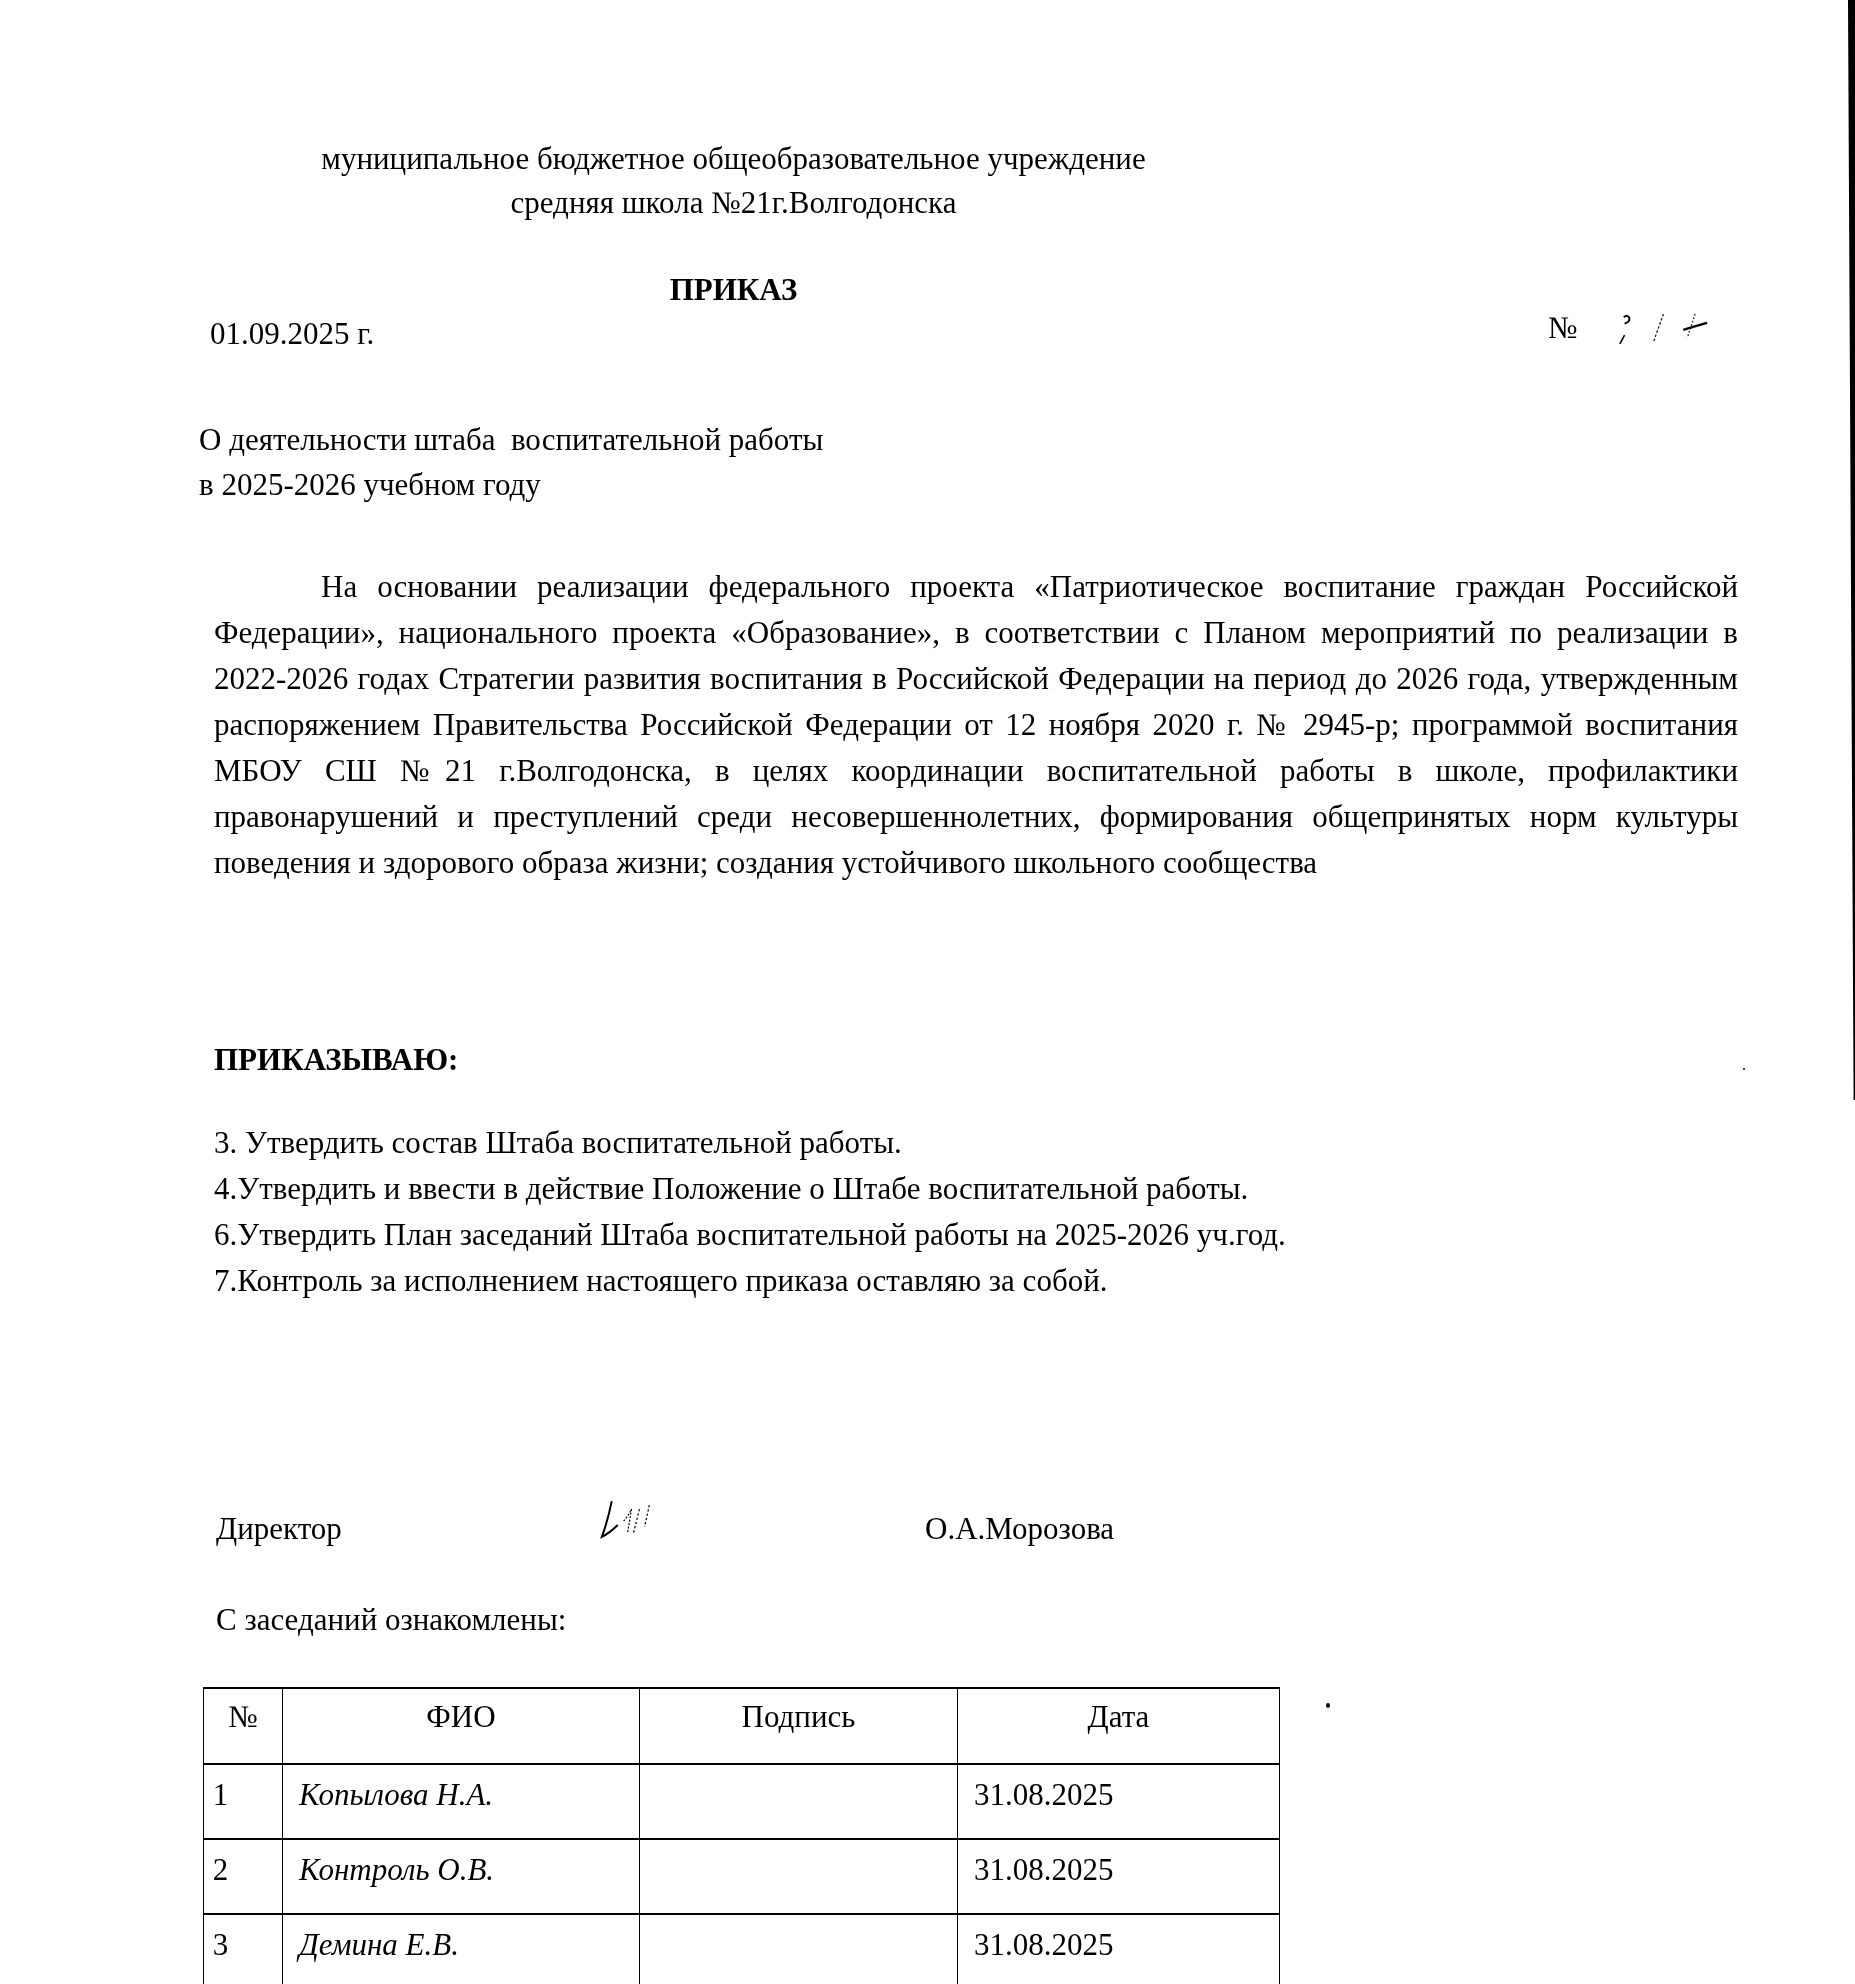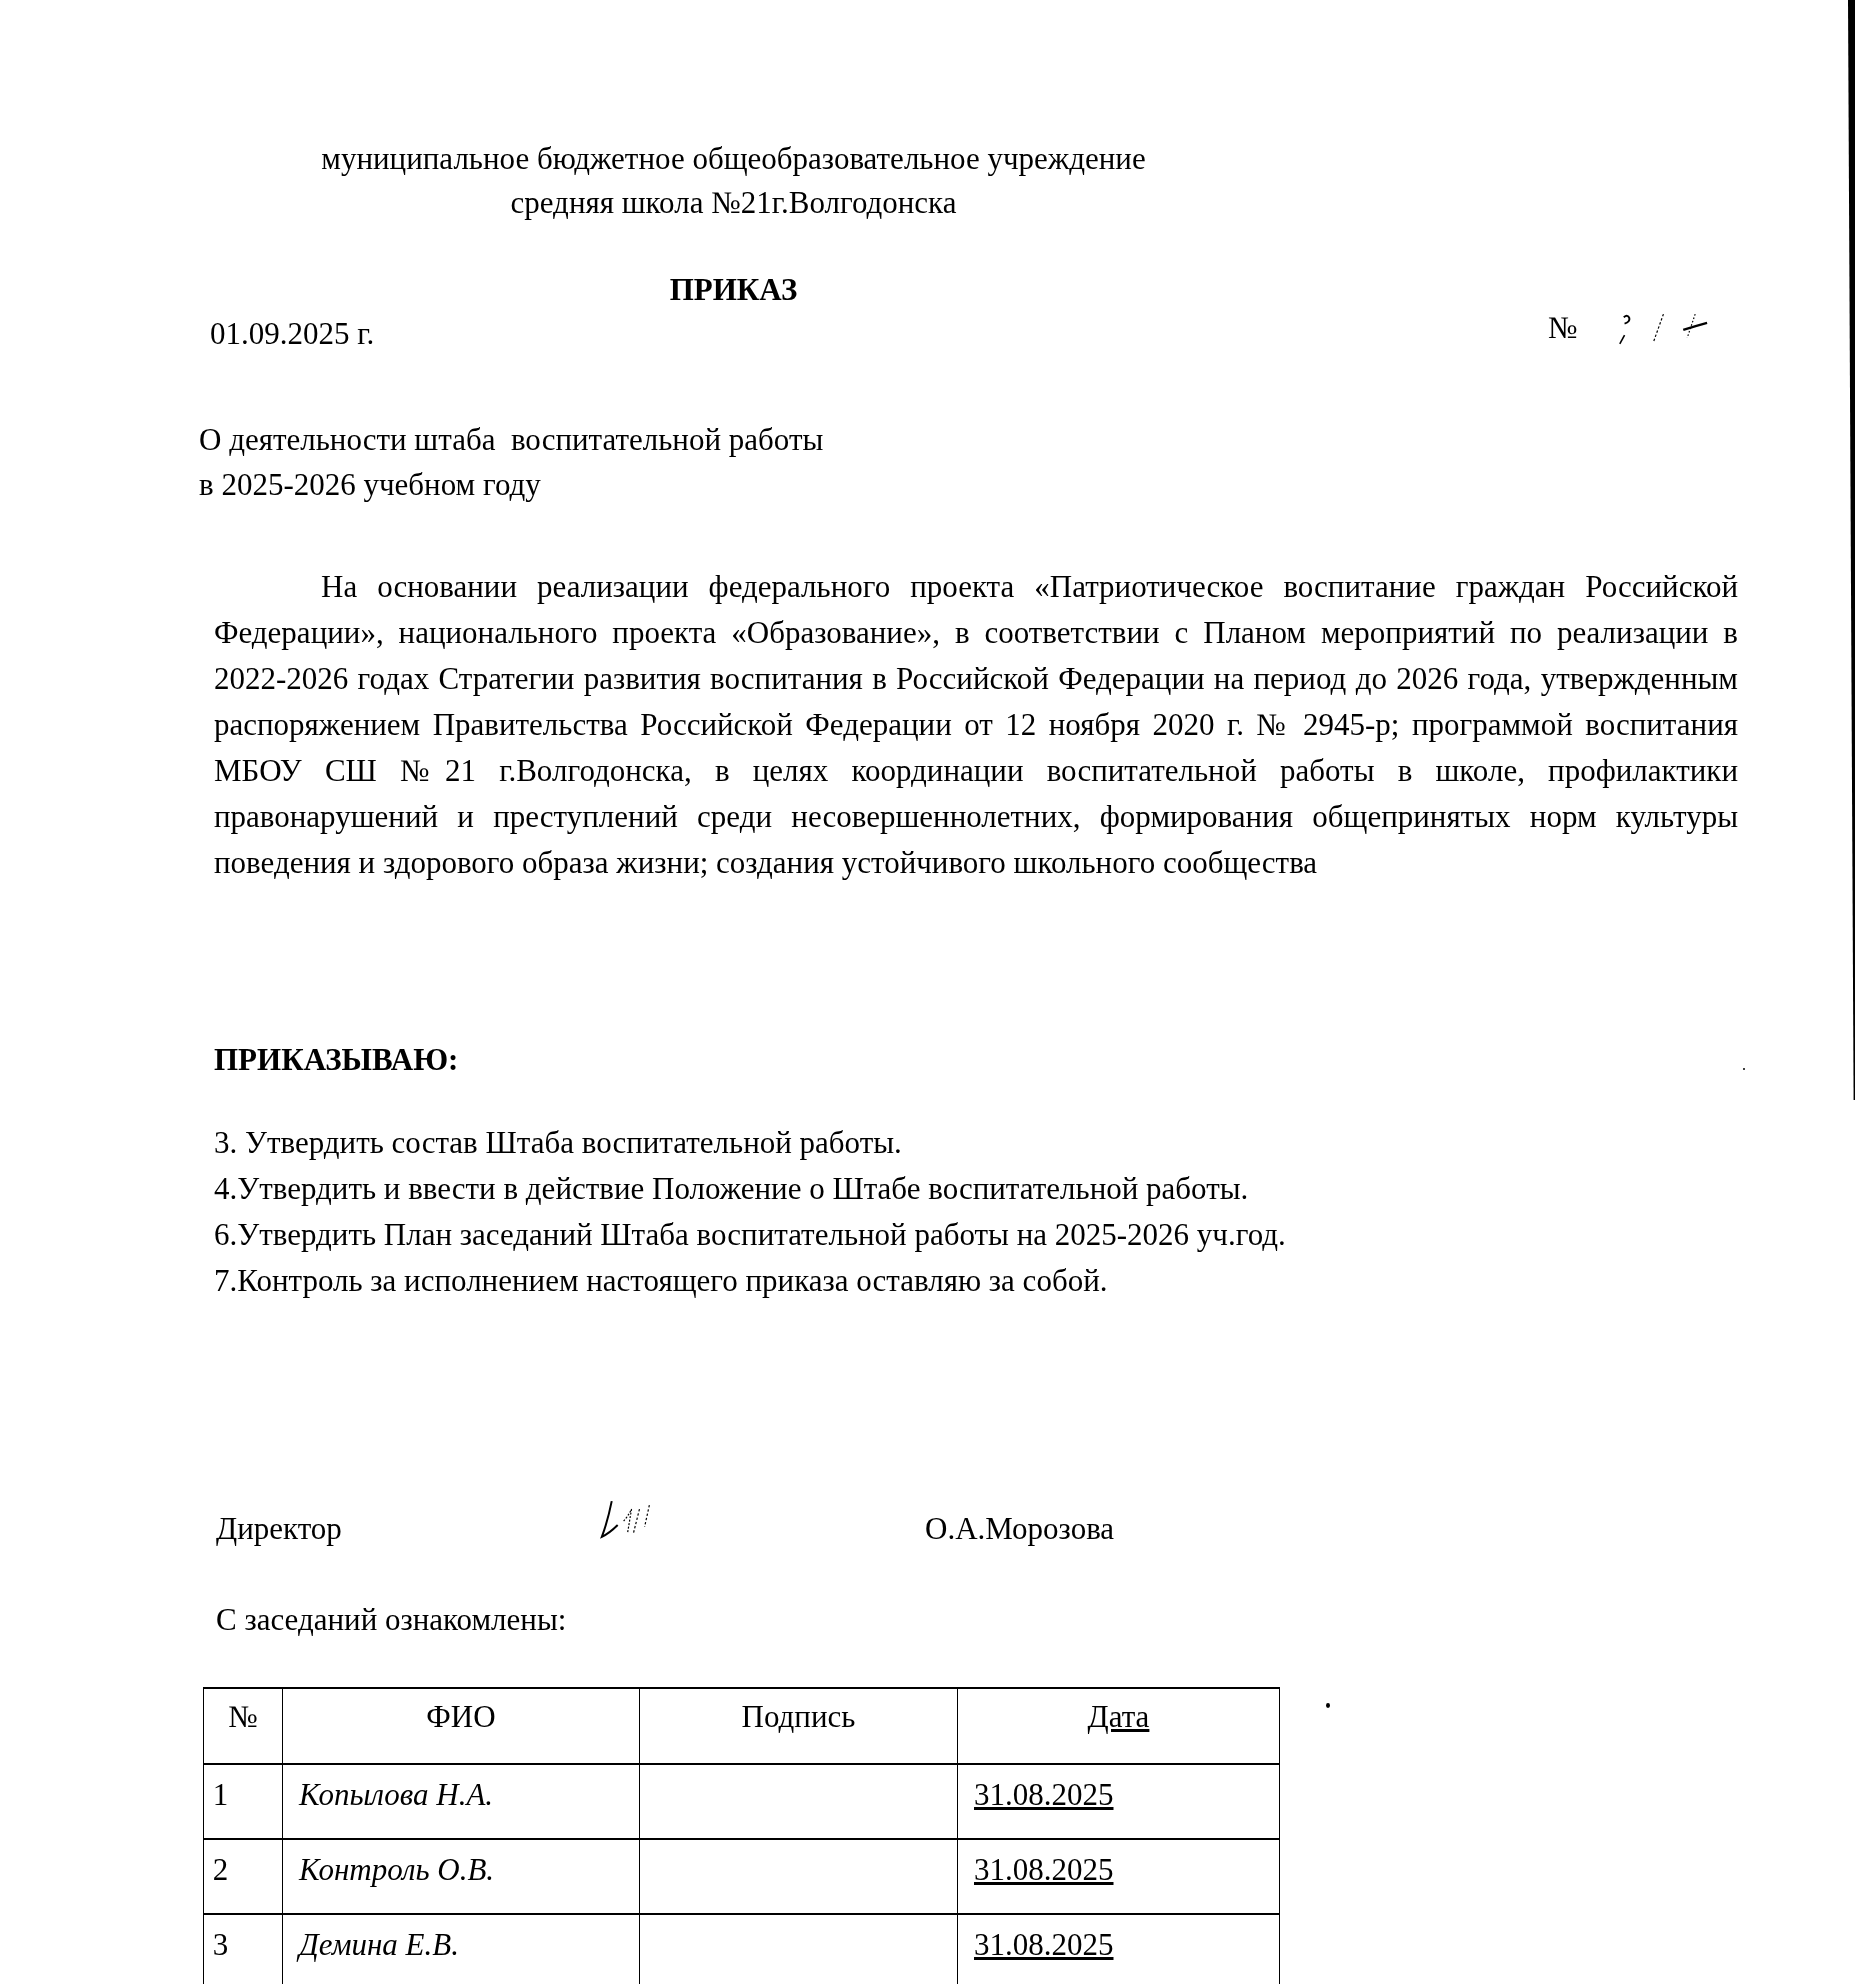--- a/index.html
+++ b/index.html
@@ -44,21 +44,21 @@
   table.ack-table td, table.ack-table th {
     border: 2px solid #000; vertical-align: top; padding: 12px 9.5px 0 9.5px;
     font-weight: normal; box-sizing: border-box; height: 75px;
   }
   table.ack-table th { height: 76px; text-align: center; padding-top: 10px; }
   table.ack-table td { height: 75px; }
   table.ack-table td, table.ack-table th { border-left-width: 1.2px; border-right-width: 1.2px; }
   .c-num { width: 79px; }
   .c-fio { width: 357px; }
   .c-sig { width: 318px; }
-  .c-date { width: 322px; text-decoration: underline; }
+  .c-date { width: 322px; }
   table.ack-table td.c-num { padding-left: 8.7px; }
   table.ack-table td.c-fio { padding-left: 16px; font-style: italic; }
   table.ack-table td.c-date { padding-left: 16px; }
 </style>
 </head>
 <body>
 
 <div class="scan-edge"></div>
 
 <div class="abs txt center hdr1">муниципальное  бюджетное  общеобразовательное учреждение</div>

